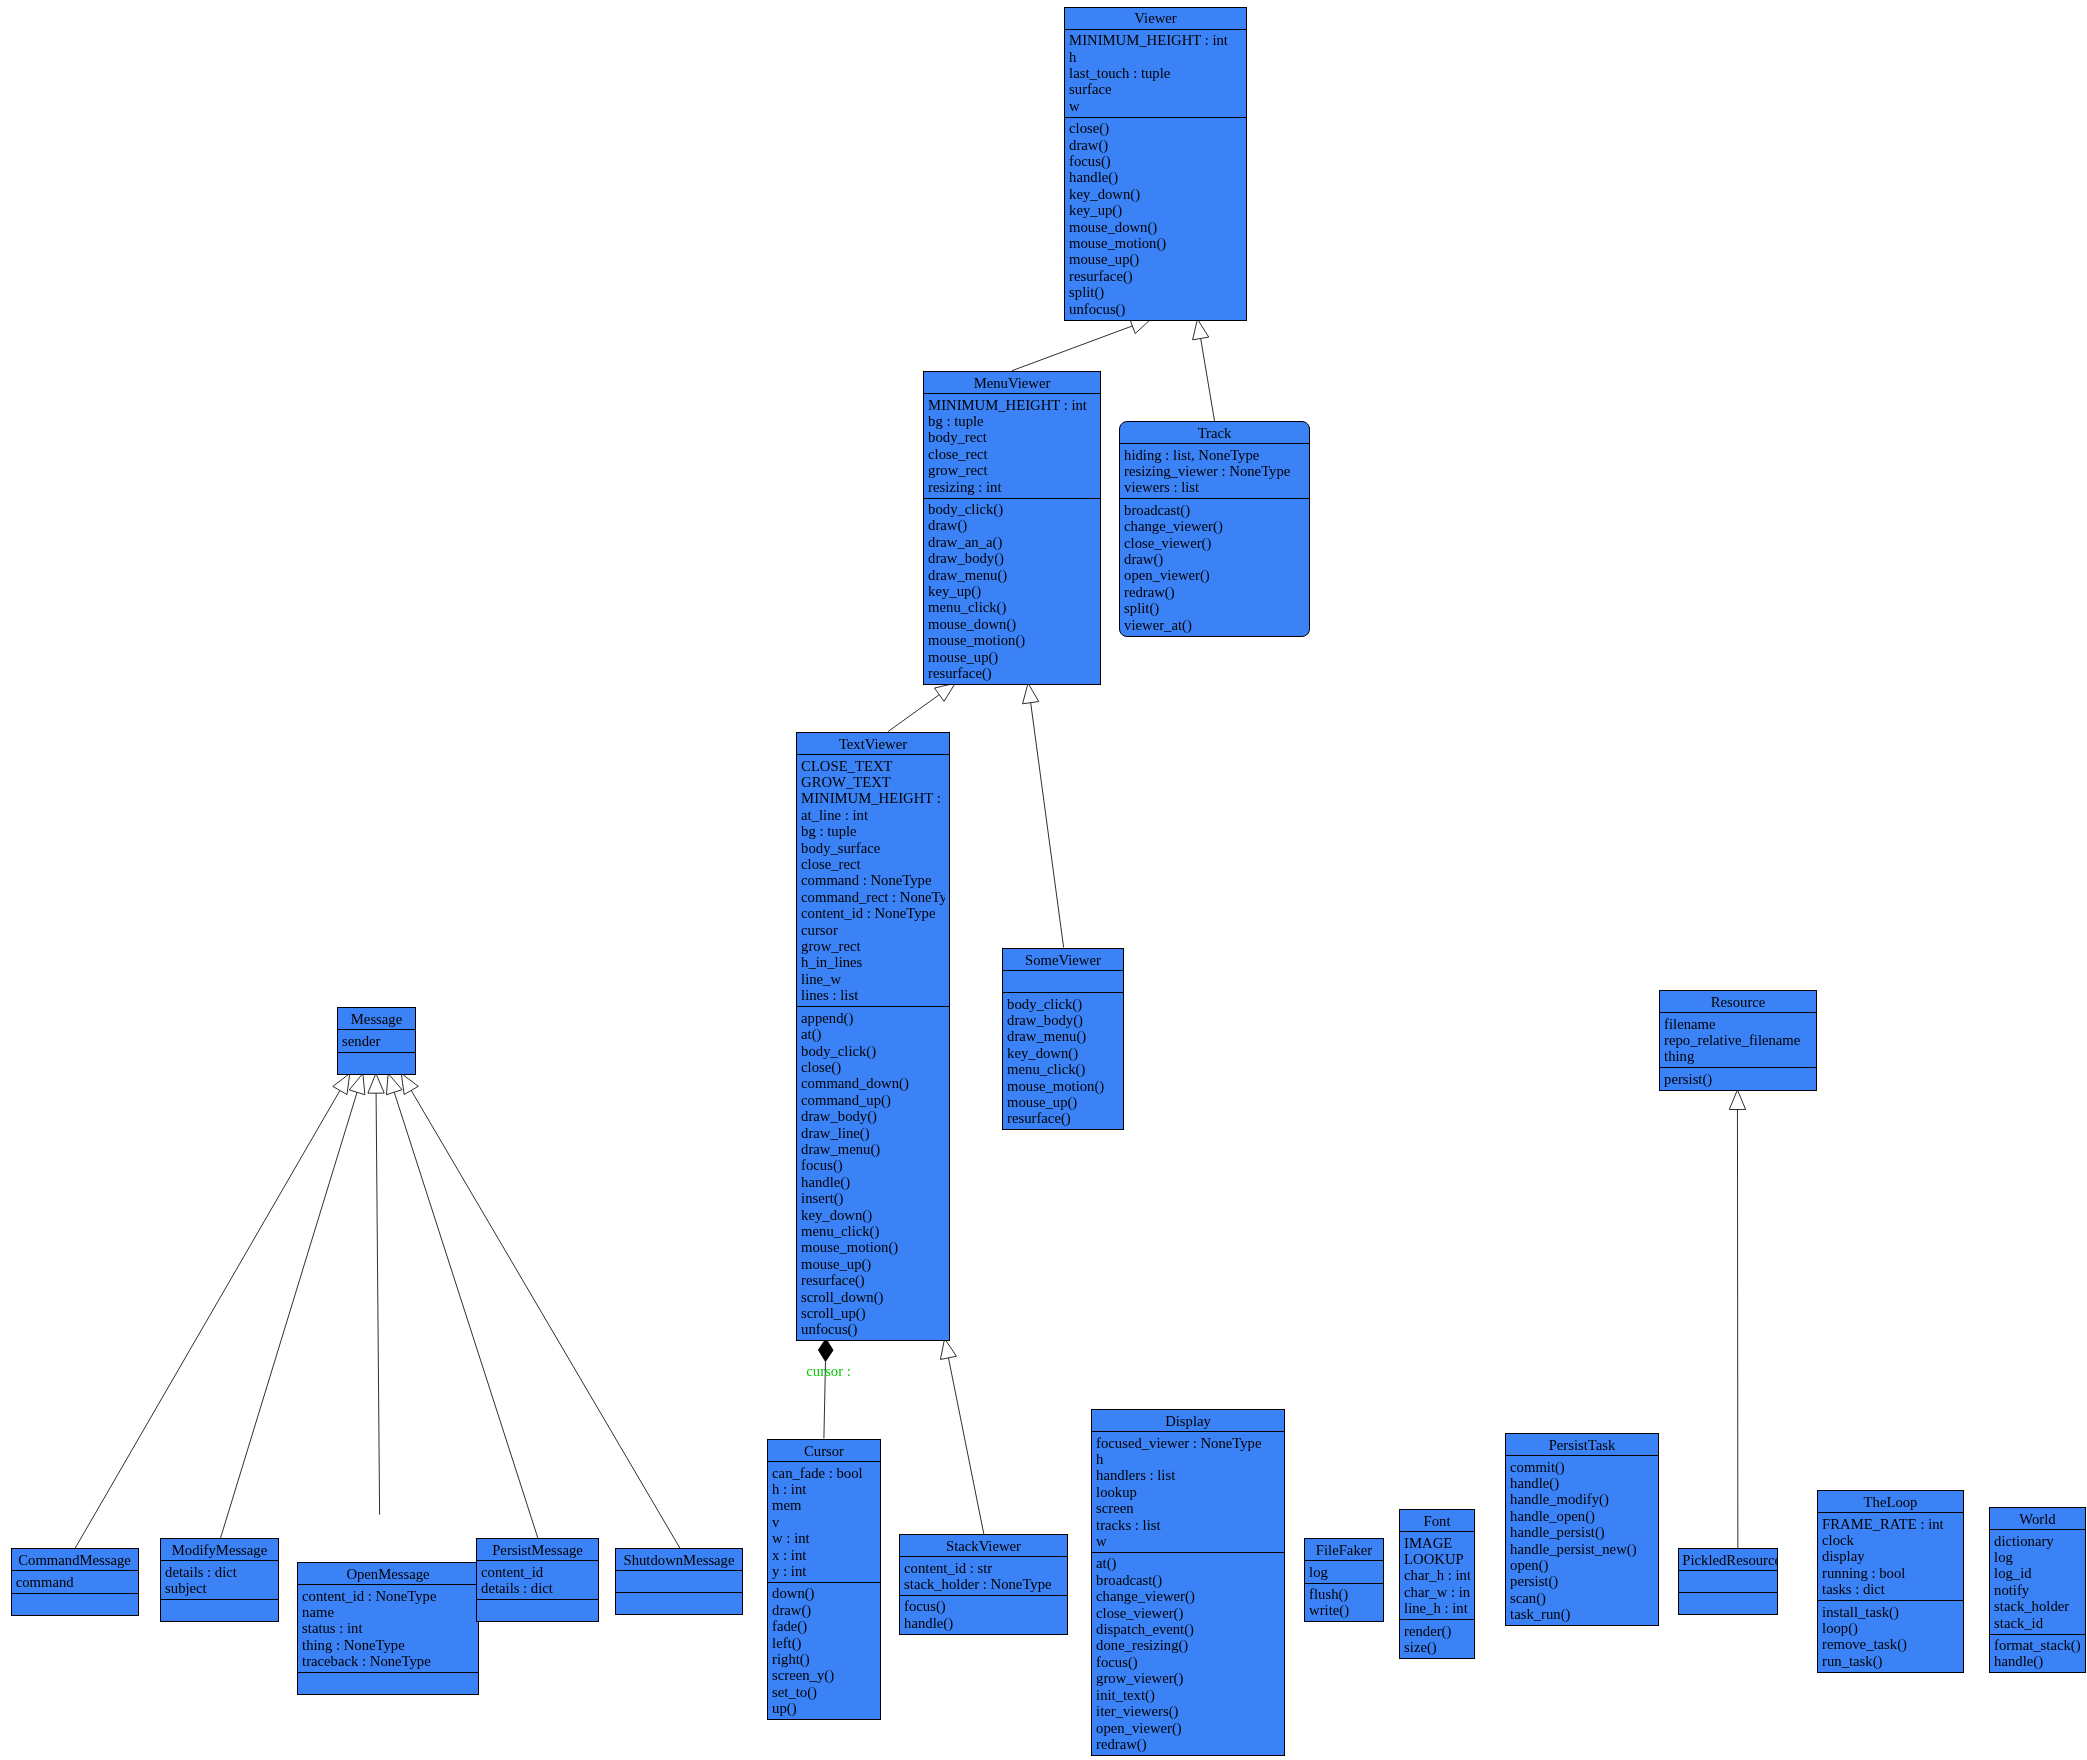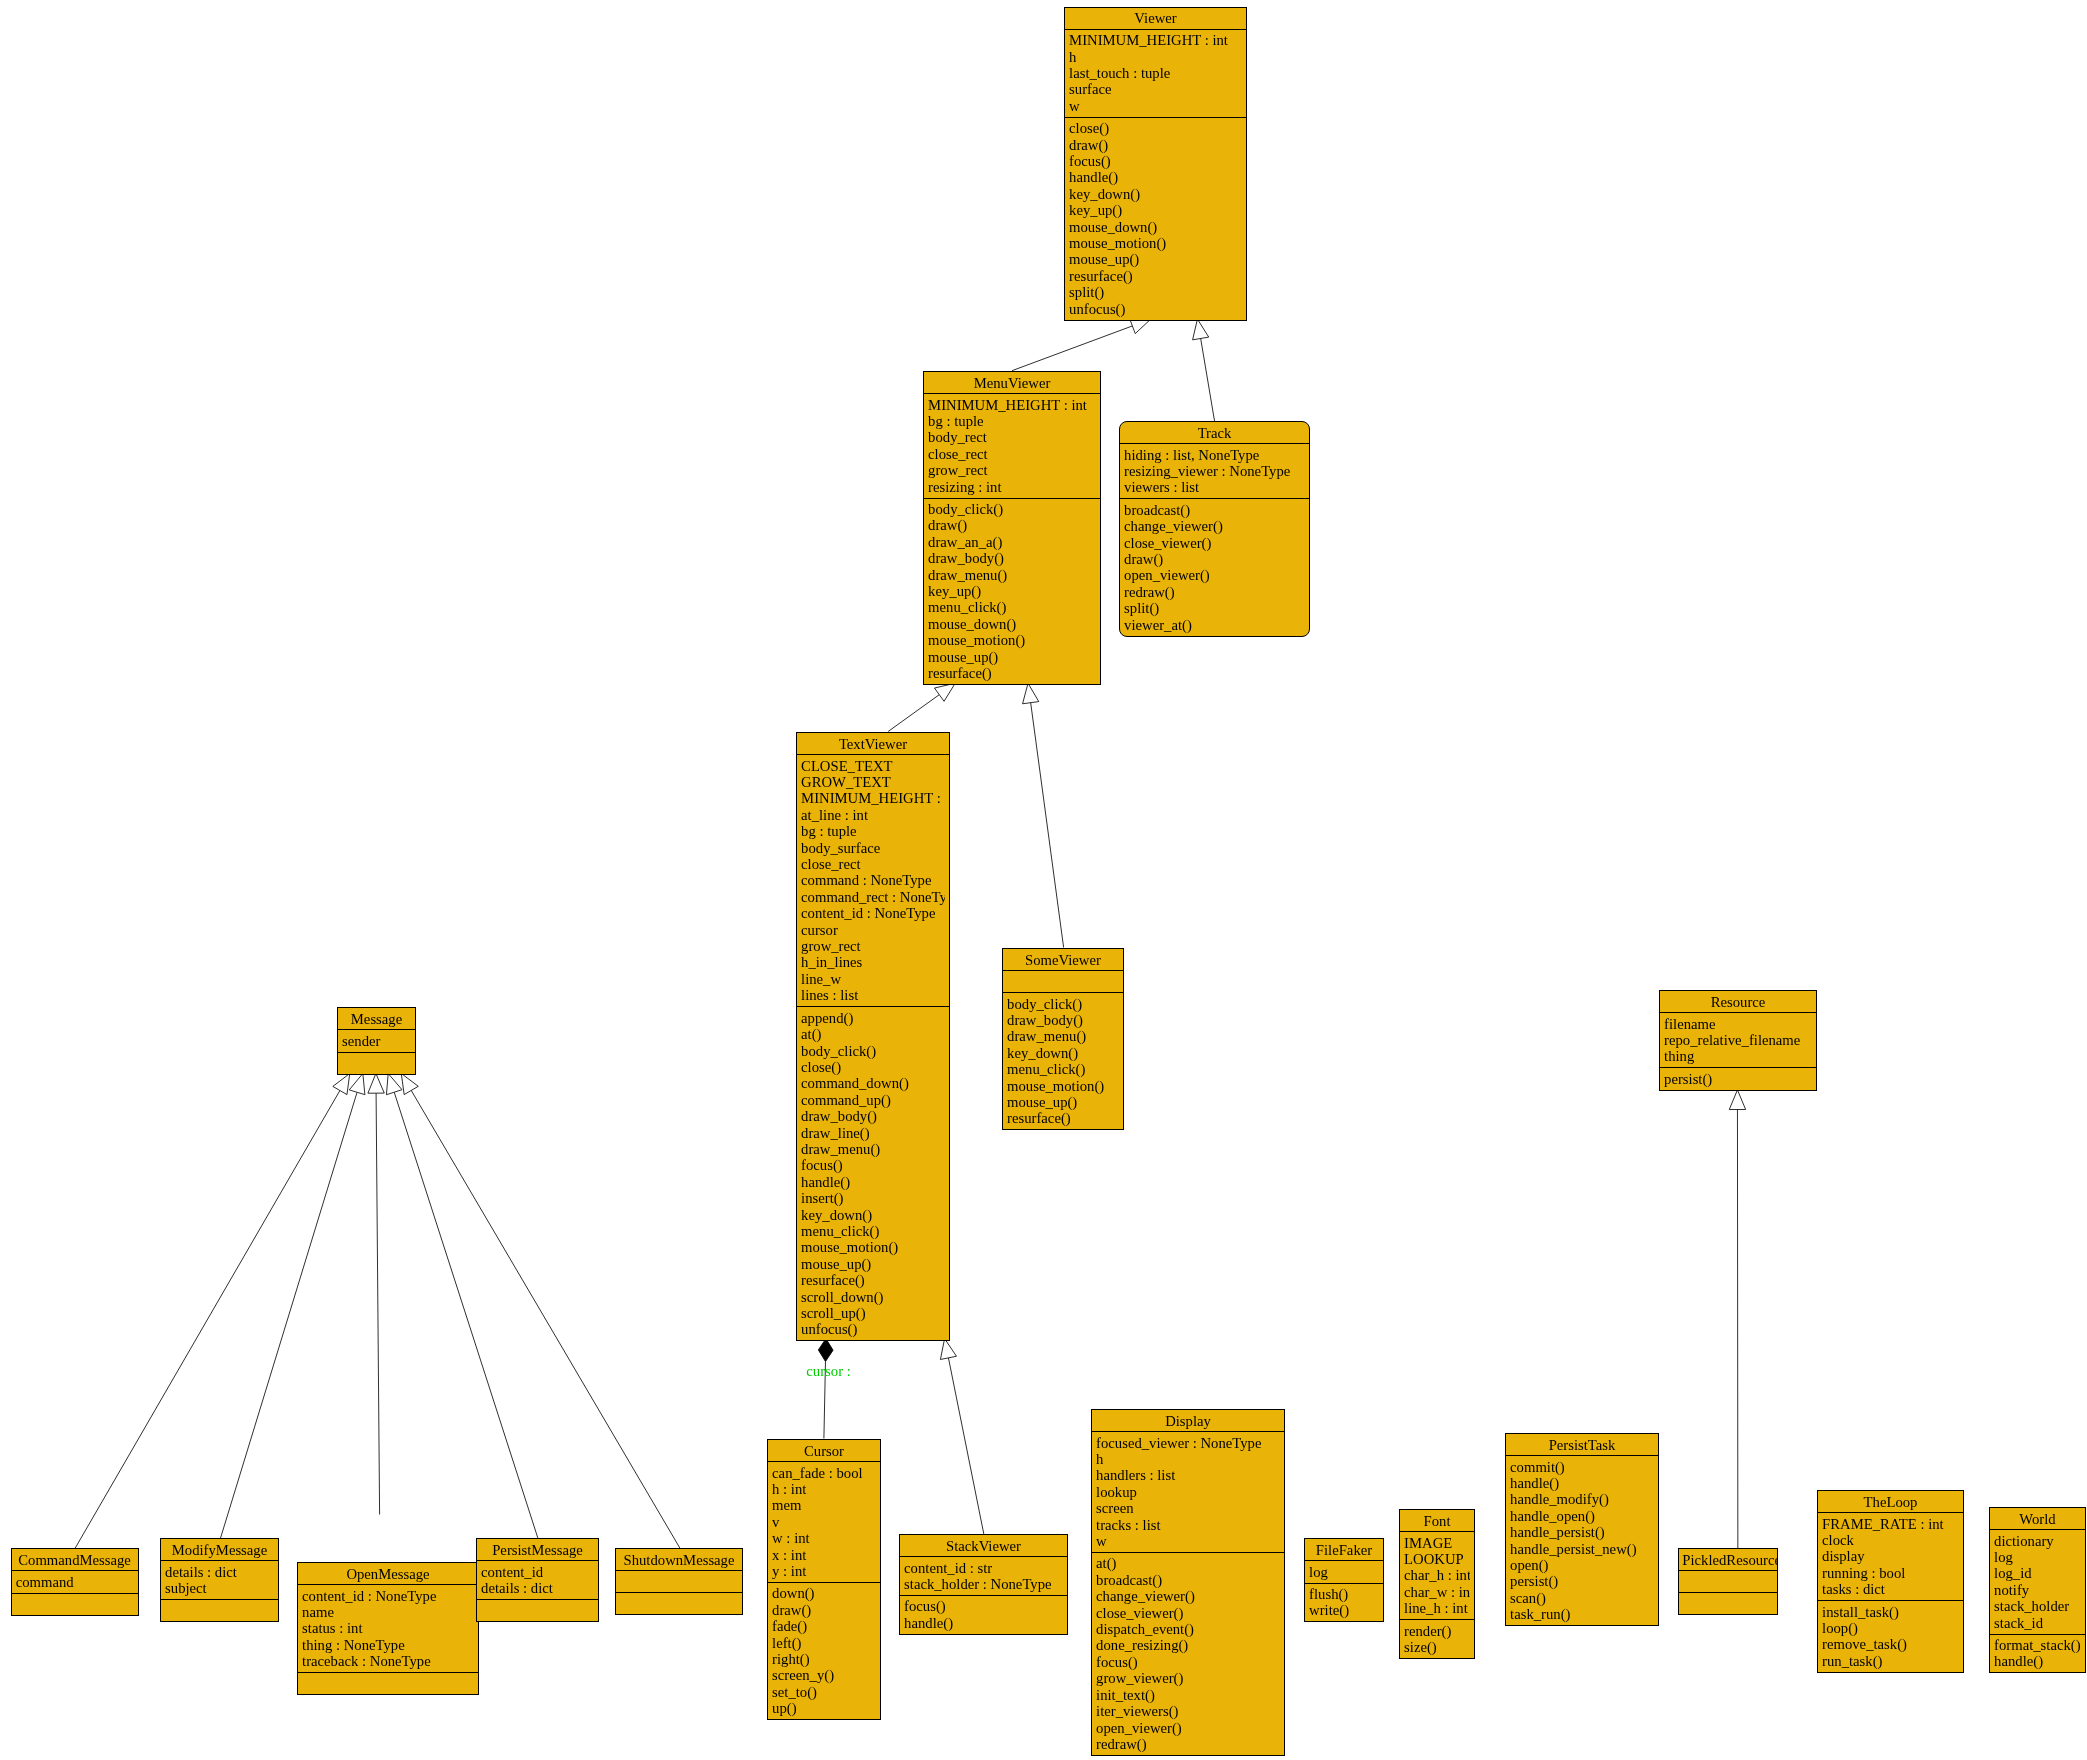--- a/index.html
+++ b/index.html
@@ -14,21 +14,21 @@
     position: absolute; left: 0; top: 0;
     width: 2088px; height: 1760px;
   }
   #edges {
     position: absolute; left: 0; top: 0;
     width: 2088px; height: 1760px;
     pointer-events: none;
   }
   .uml-class {
     position: absolute;
-    background: #eab308;
+    background: #3b82f6;
     border: 0.8px solid #000000;
     font-size: 14.7px;
     color: #000000;
   }
   .uml-title {
     text-align: center;
     padding: 2.5px 3.3px 1.6px 3.3px;
     line-height: 17px;
     white-space: nowrap;
     overflow: hidden;

